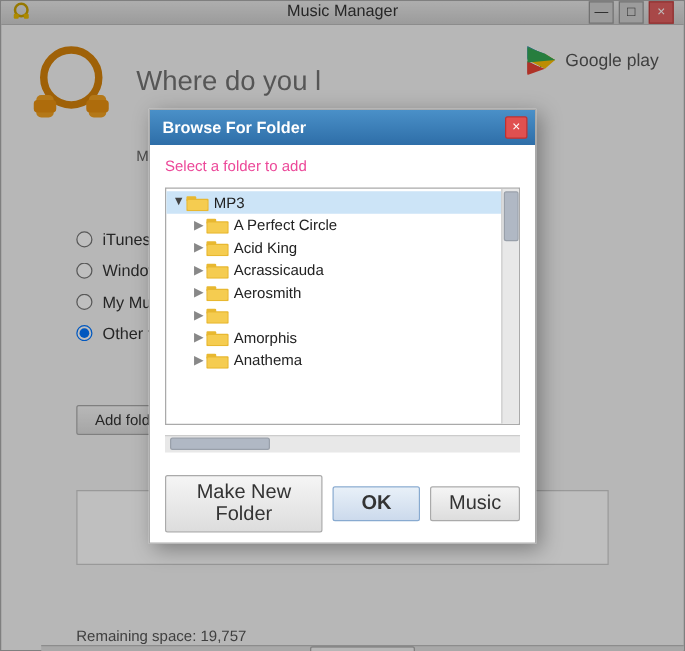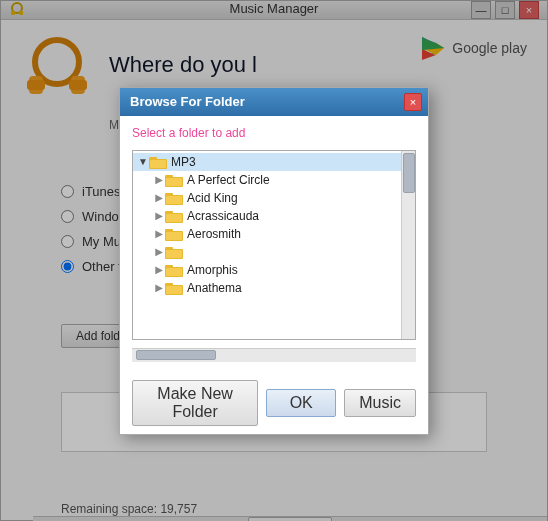--- a/index.html
+++ b/index.html
@@ -94,21 +94,21 @@
     }
 
     .gplay-text {
       font-size: 14px;
       color: #555;
       font-weight: 300;
     }
 
     .where-heading {
       font-size: 22px;
-      color: #0f172a;
+      color: #737373;
       margin-top: 16px;
       margin-left: 88px;
     }
 
     .subtitle {
       font-size: 12px;
       color: #666;
       margin-left: 88px;
       margin-top: 4px;
     }
@@ -361,20 +361,21 @@
       border: 1px solid #aaa;
       border-radius: 2px;
       cursor: pointer;
       font-size: 16px;
       color: #333;
       min-width: 70px;
     }
     .dialog-btn.ok {
       background: linear-gradient(to bottom, #e8f0f8, #ccdaec);
       border-color: #88aad0;
+      font-weight: bold;
     }
 
     
     .folder-svg {
       width: 18px;
       height: 14px;
       margin-right: 4px;
     }
 
     .right-arrow { color: #888; font-size: 10px; }

